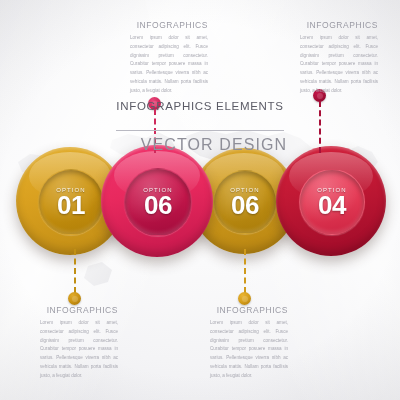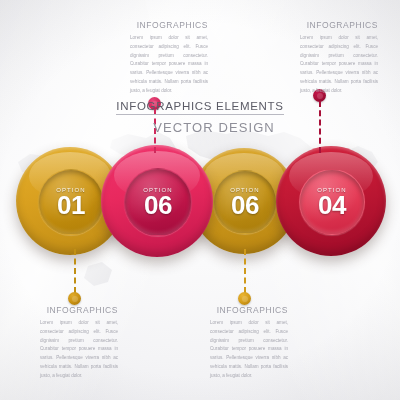--- a/index.html
+++ b/index.html
@@ -58,26 +58,26 @@
     width: 400px;
     text-align: center;
     z-index: 6;
   }
   #main-title {
     display: inline-block;
     font-size: 11.5px;
     letter-spacing: .7px;
     color: #5b5b66;
     border-bottom: 1px solid #b9b9c2;
-    padding-bottom: 2px;
+    padding-bottom: 18px;
     white-space: nowrap;
   }
   #sub-title {
     margin-top: 5px;
-    font-size: 13px;
+    font-size: 16px;
     letter-spacing: 1.1px;
     color: #8e8e98;
     margin-left: 28px;
   }
 
   
   .connector {
     position: absolute;
     z-index: 5;
     pointer-events: none;

